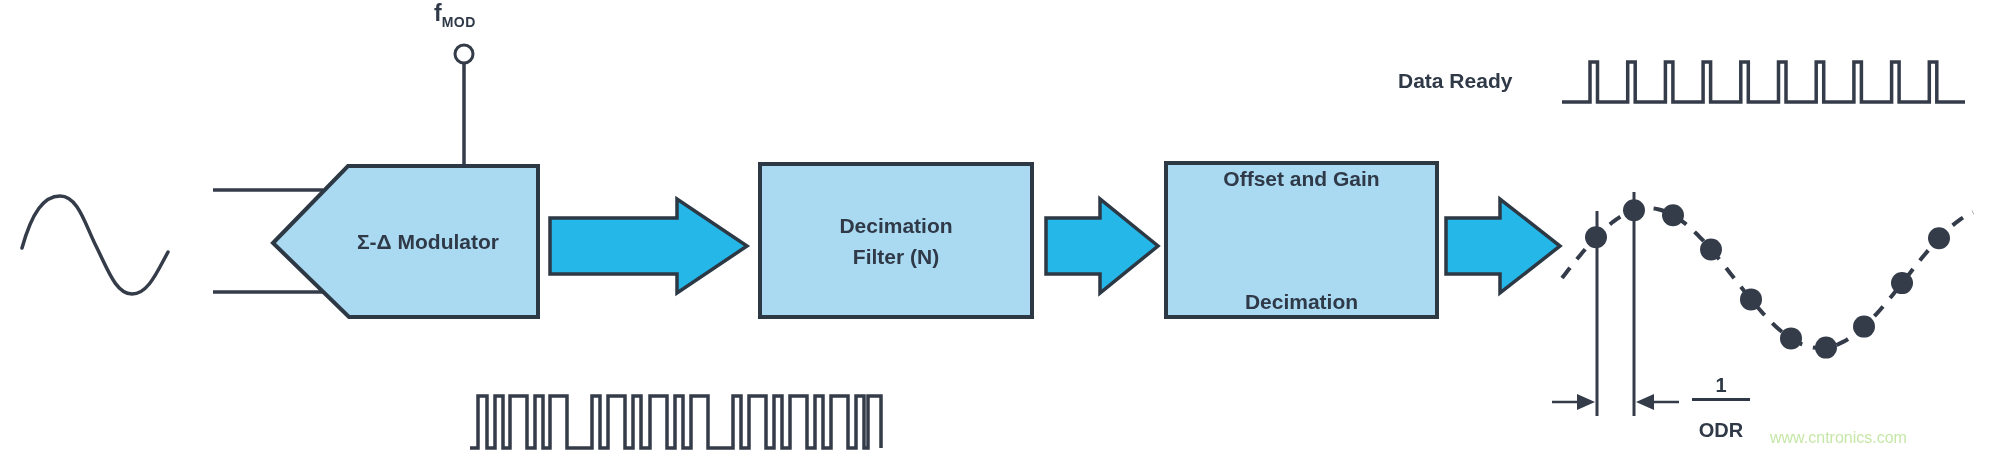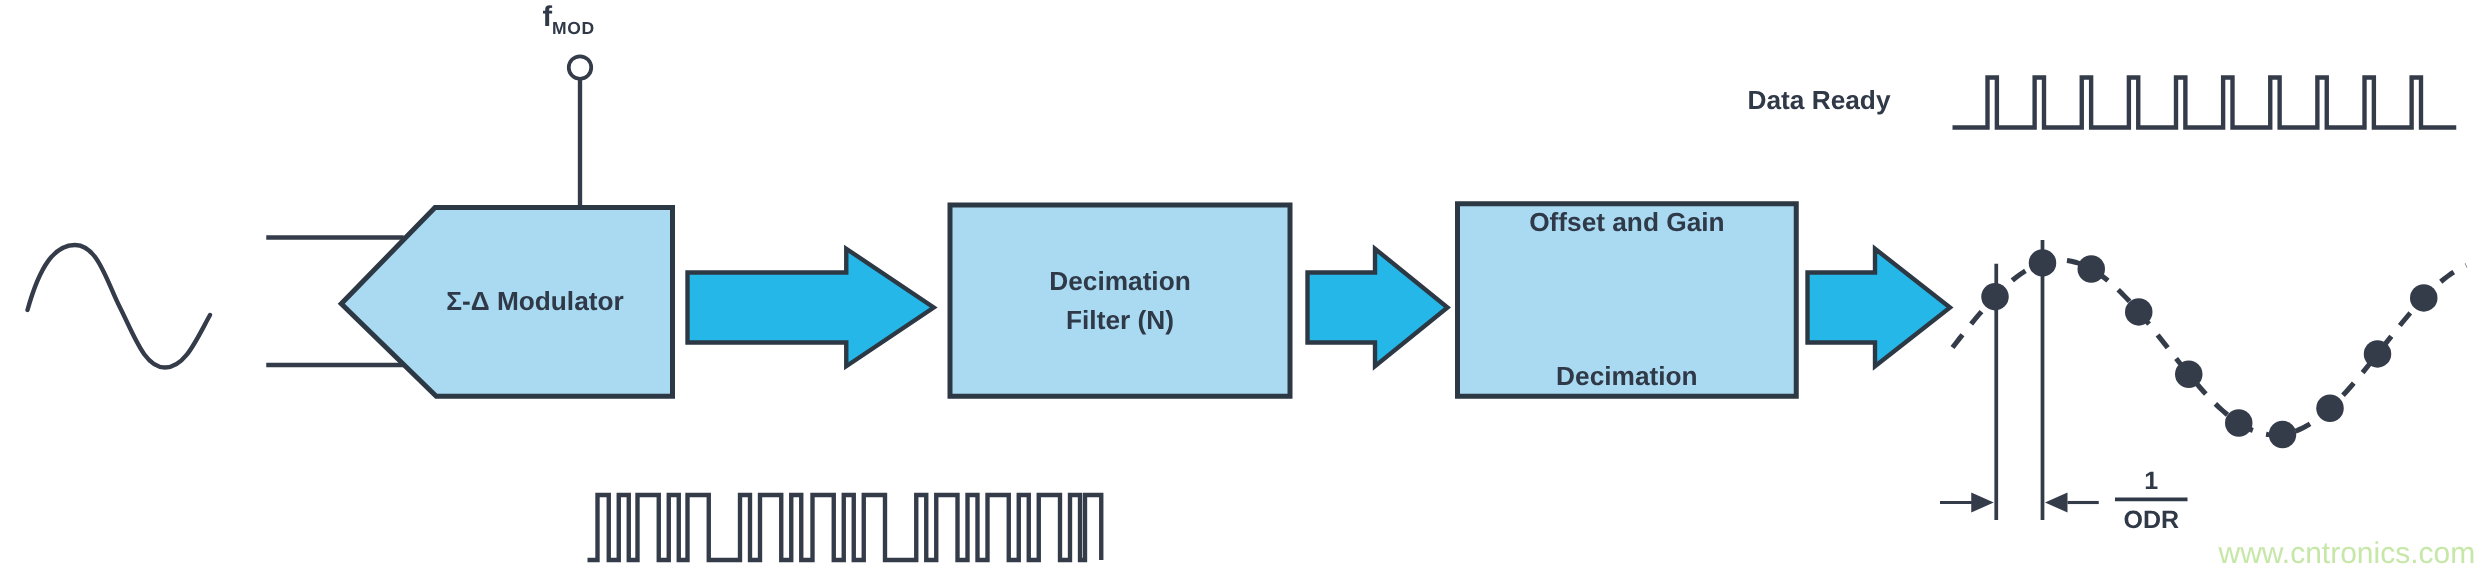--- a/index.html
+++ b/index.html
@@ -39,24 +39,24 @@
   }
   .fmod sub{font-size:14px;font-weight:bold;vertical-align:-6px;letter-spacing:.5px;}
   .data-ready{
     position:absolute;left:1398px;top:69px;width:152px;text-align:left;
     font-weight:bold;font-size:21px;color:var(--text);
   }
   .frac{
     position:absolute;left:1692px;top:374px;width:58px;text-align:center;color:var(--text);font-weight:bold;
   }
   .frac .num{display:block;font-size:20px;line-height:22px;padding-bottom:2px;}
-  .frac .den{display:block;font-size:20px;line-height:22px;border-top:3px solid var(--text);padding-top:4px;}
+  .frac .den{display:block;font-size:20px;line-height:22px;border-top:3px solid var(--text);padding-top:18px;}
   .watermark{
-    position:absolute;left:1770px;top:429px;width:215px;text-align:center;
-    font-size:24px;color:var(--watermark);font-weight:normal;
+    position:absolute;left:1770px;top:429px;width:215px;text-align:left;
+    font-size:16px;color:var(--watermark);font-weight:normal;
   }
 </style>
 </head>
 <body>
 
 <div class="stage">
 
   <svg class="art" width="1991" height="457" viewBox="0 0 1991 457">
 
     <path class="ln ln-round" d="M22 248 C32 212 44 196 60 196 C78 196 85 224 96 246 C108 270 116 294 132 294 C148 294 157 272 168 252"></path>

